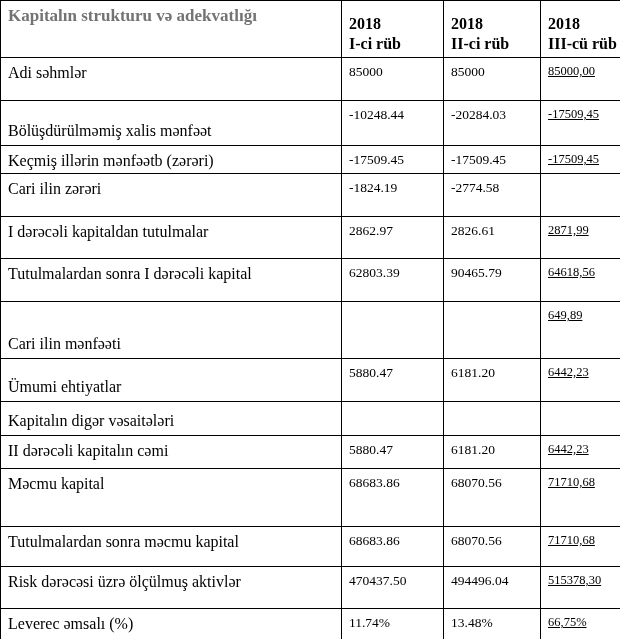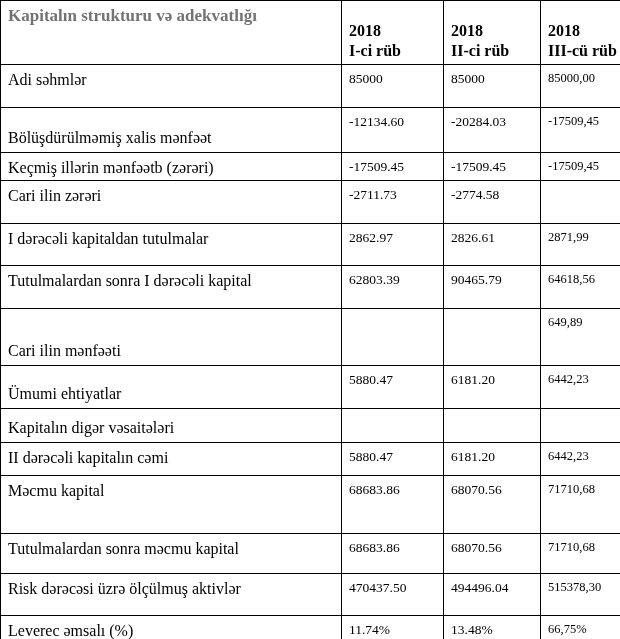--- a/index.html
+++ b/index.html
@@ -37,32 +37,32 @@
   th.title-cell {
     color: #cc0000;
     font-size: 17px;
     font-weight: bold;
     padding-top: 5px;
   }
   th.col-head {
     font-weight: bold;
     font-size: 16px;
     line-height: 1.25;
-    padding-top: 20px;
+    padding-top: 13px;
   }
   td.label {
     font-size: 16px;
     padding-top: 6px;
   }
   td.val {
     font-size: 13.5px;
     padding-top: 6px;
     font-family: "Liberation Serif", "DejaVu Serif", serif;
   }
-  td.val.c3 { font-size: 12.5px; }
+  td.val.c3 { font-size: 12.5px; text-decoration: underline; }
 
   
   tbody tr:nth-child(1)  { height: 43px; margin-top: 28px; }
   tbody tr:nth-child(2)  { height: 45px; }
   tbody tr:nth-child(3)  { height: 24px; }
   tbody tr:nth-child(4)  { height: 43px; }
   tbody tr:nth-child(5)  { height: 42px; }
   tbody tr:nth-child(6)  { height: 43px; }
   tbody tr:nth-child(7)  { height: 57px; }
   tbody tr:nth-child(8)  { height: 43px; }
@@ -111,33 +111,33 @@
   </thead>
   <tbody>
       <tr>
     <td class="label">Adi səhmlər</td>
     <td class="val c1">85000</td>
     <td class="val c2">85000</td>
     <td class="val c3">85000,00</td>
   </tr>
       <tr>
     <td class="label">Bölüşdürülməmiş xalis mənfəət</td>
-    <td class="val c1">-12134.60</td>
+    <td class="val c1">-10248.44</td>
     <td class="val c2">-20284.03</td>
     <td class="val c3">-17509,45</td>
   </tr>
       <tr>
     <td class="label">Keçmiş illərin mənfəətb (zərəri)</td>
     <td class="val c1">-17509.45</td>
     <td class="val c2">-17509.45</td>
     <td class="val c3">-17509,45</td>
   </tr>
       <tr>
     <td class="label">Cari ilin zərəri</td>
-    <td class="val c1">-2711.73</td>
+    <td class="val c1">-1824.19</td>
     <td class="val c2">-2774.58</td>
     <td class="val c3"></td>
   </tr>
       <tr>
     <td class="label">I dərəcəli kapitaldan tutulmalar</td>
     <td class="val c1">2862.97</td>
     <td class="val c2">2826.61</td>
     <td class="val c3">2871,99</td>
   </tr>
       <tr>

